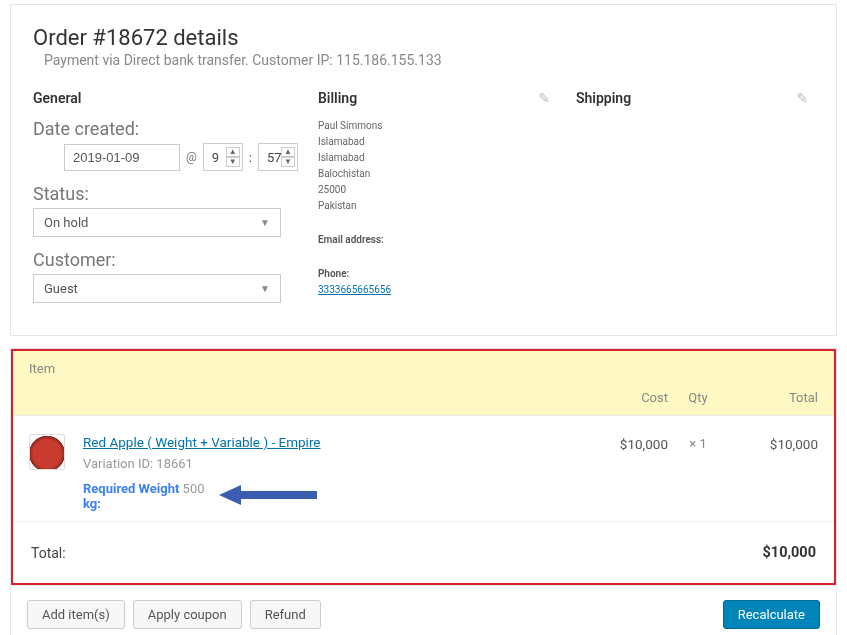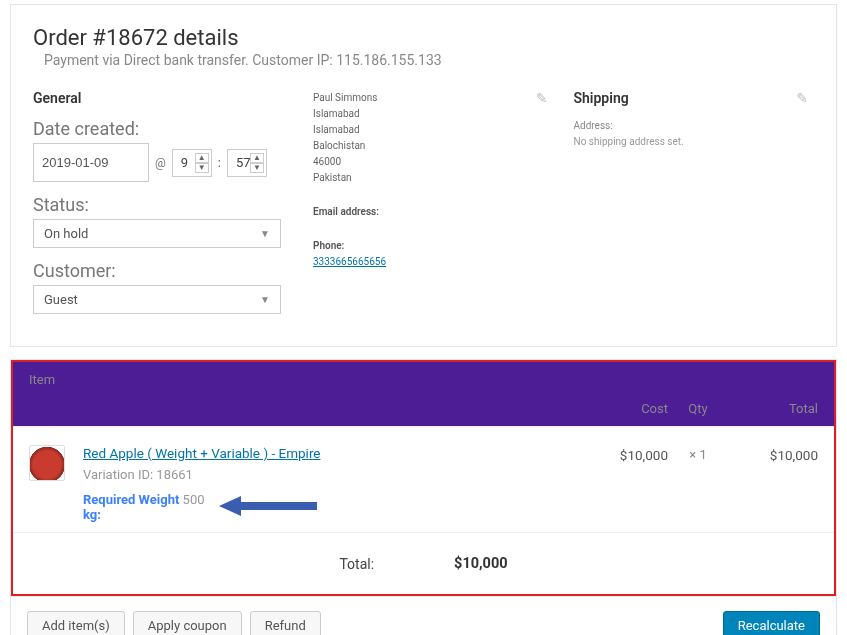--- a/index.html
+++ b/index.html
@@ -44,24 +44,25 @@
     right: 6px;
     top: 0;
     color: #bbb;
     cursor: pointer;
     font-size: 14px;
   }
   .label { color: #777; font-size: 18px; margin-bottom: 4px; }
   .date-row { display: flex; align-items: center; gap: 6px; margin-bottom: 12px; }
   .date-input {
     border: 1px solid #ccc;
-    padding: 11px 8px;
+    padding: 5px 8px;
     width: 116px;
     font-size: 13px;
     color: #555;
+    margin-left: 31px;
   }
   .at { color: #777; font-size: 12px; }
   .num-input {
     border: 1px solid #ccc;
     width: 40px;
     height: 28px;
     padding: 2px 4px;
     font-size: 13px;
     text-align: left;
     display: flex;
@@ -113,21 +114,21 @@
   }
   .redbox {
     border: 2px solid #d9202a;
     margin: 0;
   }
   .items-head {
     display: flex;
     padding: 10px 16px;
     color: #888;
     font-size: 13px;
-    background: #4c1d95;
+    background: #fef9c3;
   }
   .ih-item { flex: 1; }
   .ih-cost, .ih-qty, .ih-total { width: 90px; text-align: right; margin-top: 29px; }
   .ih-qty { width: 60px; text-align: center; }
   .item-row {
     display: flex;
     padding: 18px 16px 10px 16px;
     border-top: 1px solid #eee;
     align-items: flex-start;
   }
@@ -144,21 +145,21 @@
   .item-name { color: #0173aa; text-decoration: underline; font-size: 13.5px; }
   .var-id { color: #999; font-size: 13px; margin-top: 6px; }
   .req-row { margin-top: 10px; color: #888; font-size: 13px; display: flex; align-items: center; gap: 6px; }
   .req-label { font-weight: 700; color: #3b82f6; }
   .req-val { color: #999; }
   .arrow-wrap { margin-left: 8px; }
   .cost-cell, .total-cell { width: 90px; text-align: right; color: #555; font-size: 13.5px; padding-top: 2px; }
   .qty-cell { width: 60px; text-align: center; color: #888; font-size: 13px; padding-top: 2px; }
   .totals-row {
     display: flex;
-    justify-content: center;
+    justify-content: space-between;
     padding: 22px 18px;
     border-top: 1px solid #eee;
     align-items: center;
     gap: 80px;
   }
   .totals-label { color: #444; font-size: 14px; }
   .totals-val { font-weight: 700; color: #333; font-size: 14.5px; }
 
   .footer-row {
     display: flex;
@@ -223,40 +224,37 @@
 
       <div class="label">Customer:</div>
       <div class="select">
         <span>Guest</span>
         <span class="caret">▼</span>
       </div>
     </div>
 
     <div class="col">
       <span class="pencil">✎</span>
+      <h4>Billing</h4>
       <div class="billing-block">
         <div>Paul Simmons</div>
         <div>Islamabad</div>
         <div>Islamabad</div>
         <div>Balochistan</div>
-        <div>46000</div>
+        <div>25000</div>
         <div>Pakistan</div>
         <div class="bold-label">Email address:</div>
         <div class="bold-label" style="">Phone:</div>
         <a href="#" class="phone-link">3333665665656</a>
       </div>
     </div>
 
     <div class="col">
       <span class="pencil">✎</span>
       <h4>Shipping</h4>
-      <div class="shipping-block">
-        <div class="addr-label">Address:</div>
-        <div class="addr-empty">No shipping address set.</div>
-      </div>
     </div>
   </div>
 </div>
 
 <div class="items-panel">
   <div class="redbox">
     <div class="items-head">
       <div class="ih-item">Item</div>
       <div class="ih-cost">Cost</div>
       <div class="ih-qty">Qty</div>

